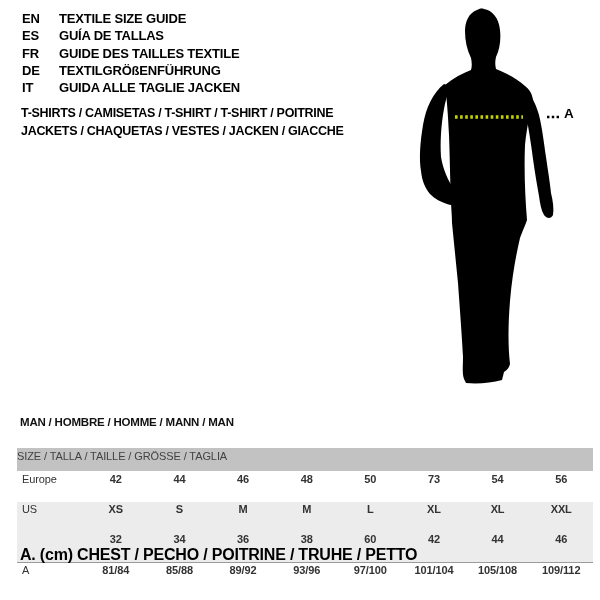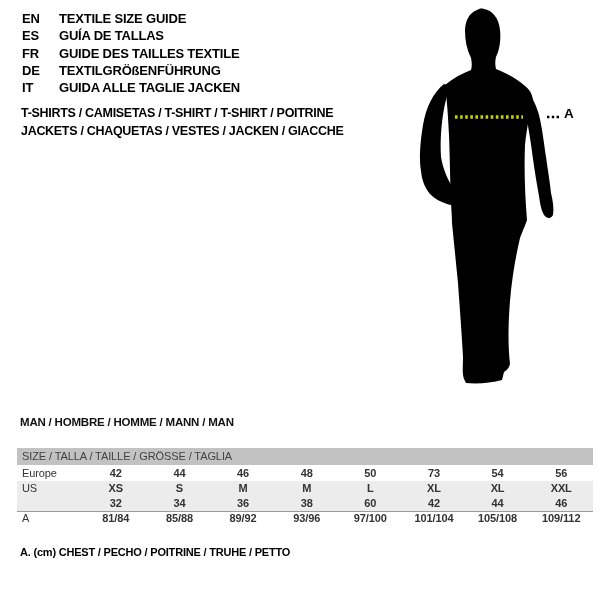--- a/index.html
+++ b/index.html
@@ -17,29 +17,29 @@
     line-height:18px;letter-spacing:-0.3px;}
   
   .figure-wrap{position:absolute;left:415px;top:5px;width:160px;height:385px;}
   .measure-label{position:absolute;left:564px;top:106px;font-weight:700;font-size:13.5px;letter-spacing:-0.2px;}
   
   .section-title{position:absolute;left:20px;top:416px;font-weight:700;font-size:11.5px;
     letter-spacing:-0.2px;color:#111;}
   
   .size-table{position:absolute;left:17px;top:448px;width:576px;font-size:11px;
     color:#333;letter-spacing:-0.1px;}
-  .thead{height:17px;line-height:17px;padding-left:5px;background:var(--header-bg,#c2c2c2);
+  .thead{height:23px;line-height:17px;background:var(--header-bg,#c2c2c2);
     color:#424242;margin-bottom:1px;}
-  .trow{display:flex;height:15px;line-height:15.5px;align-items:flex-end;box-sizing:border-box;}
+  .trow{display:flex;height:30px;line-height:15.5px;align-items:flex-start;box-sizing:border-box;}
   .trow.shaded{background:var(--shaded-bg,#ececec);}
   .trow.topline{border-top:1px solid var(--divider,#9b9b9b);}
   .tlabel{width:62px;padding-left:5px;}
   .tcell{flex:1;text-align:center;font-weight:bold;}
   
-  .footnote{position:absolute;left:20px;top:546px;font-weight:700;font-size:11px;
+  .footnote{position:absolute;left:20px;top:546px;font-weight:700;font-size:16px;
     letter-spacing:-0.2px;}
 </style>
 </head>
 <body>
 
 <div class="canvas">
 
   <div class="lang-list">
     <div class="lang-row">
       <span class="lang-code">EN</span>

